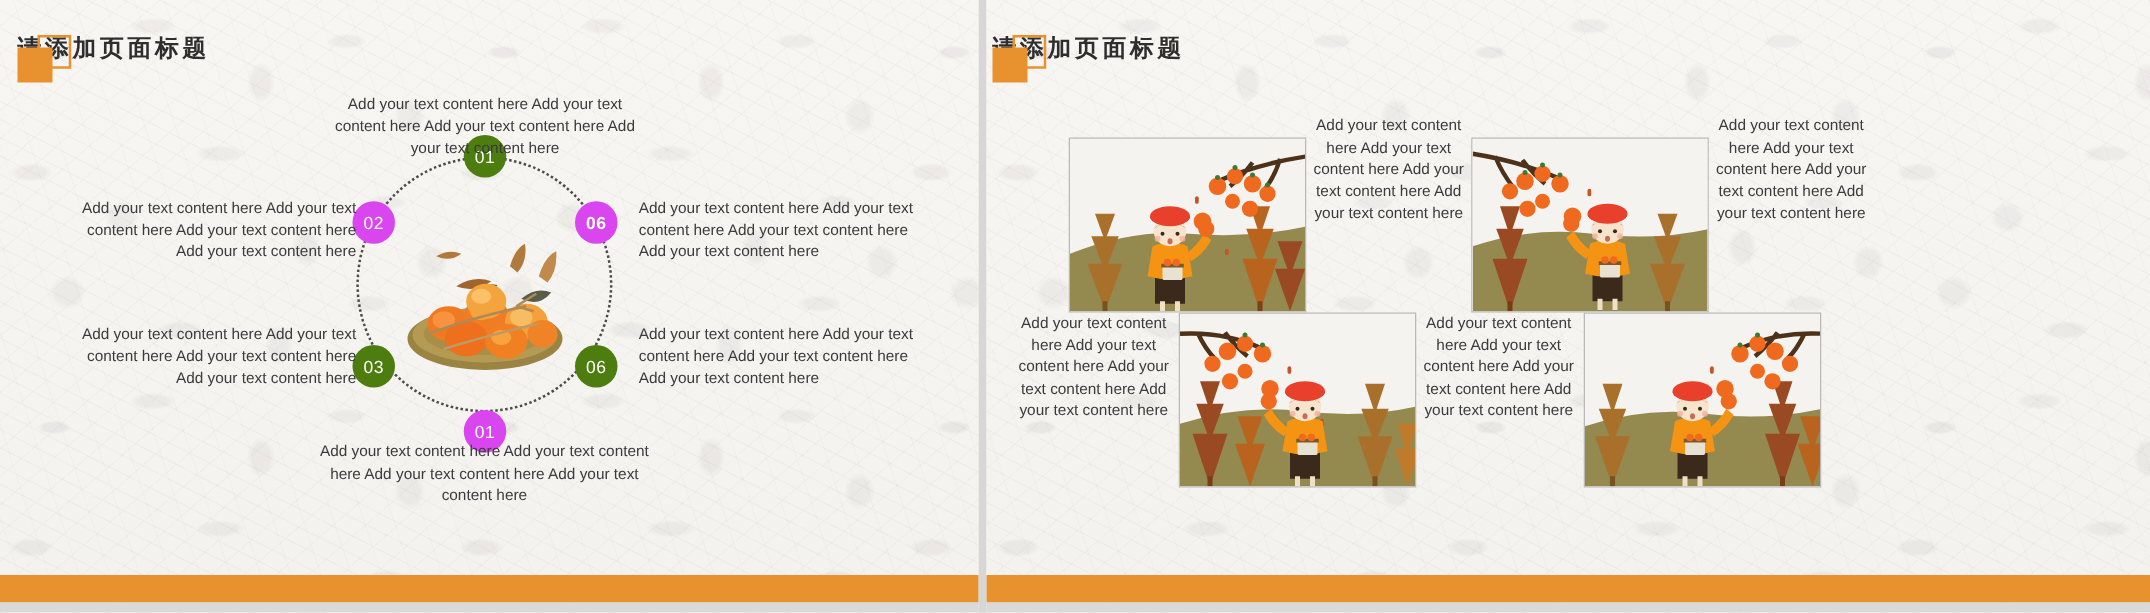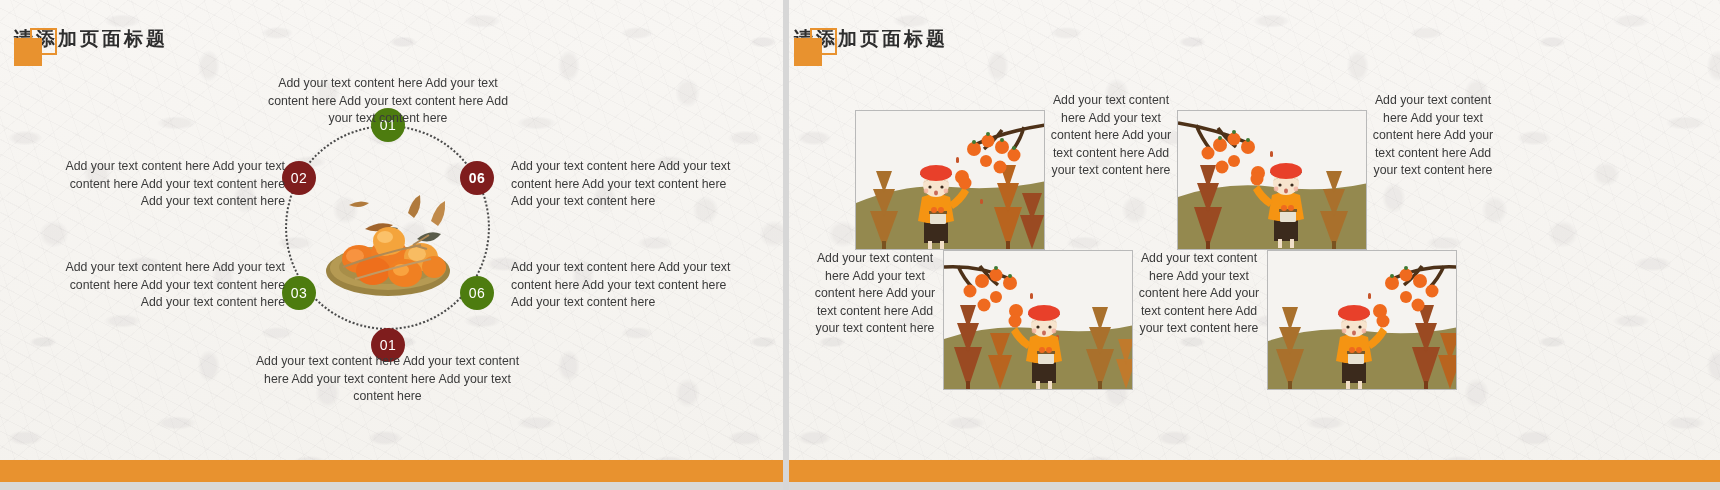--- a/index.html
+++ b/index.html
@@ -78,21 +78,21 @@
   }
   .fruit-plate{
     position:absolute; left:28px; top:58px; width:150px; height:120px;
   }
   .badge{
     position:absolute; width:34px; height:34px; border-radius:50%;
     display:flex; align-items:center; justify-content:center;
     color:#fff; font-size:14px; letter-spacing:.5px; z-index:15;
   }
   .badge.orange{ background:#4d7c0f; }
-  .badge.green { background:#7f1d1d; }
+  .badge.green { background:#d946ef; }
 
   .txt{
     position:absolute; font-size:12.3px; line-height:17.5px; color:#3b3b3b; z-index:12;
   }
   .txt.r{ text-align:right; }
   .txt.c{ text-align:center; }
   .txt.l{ text-align:left; }
   .cellbox{ position:absolute; border:1px solid #b9b9b9; background:#f4f2ef; overflow:hidden; }
   .celltxt{
     position:absolute; font-size:12.3px; line-height:17.5px; color:#3b3b3b;

